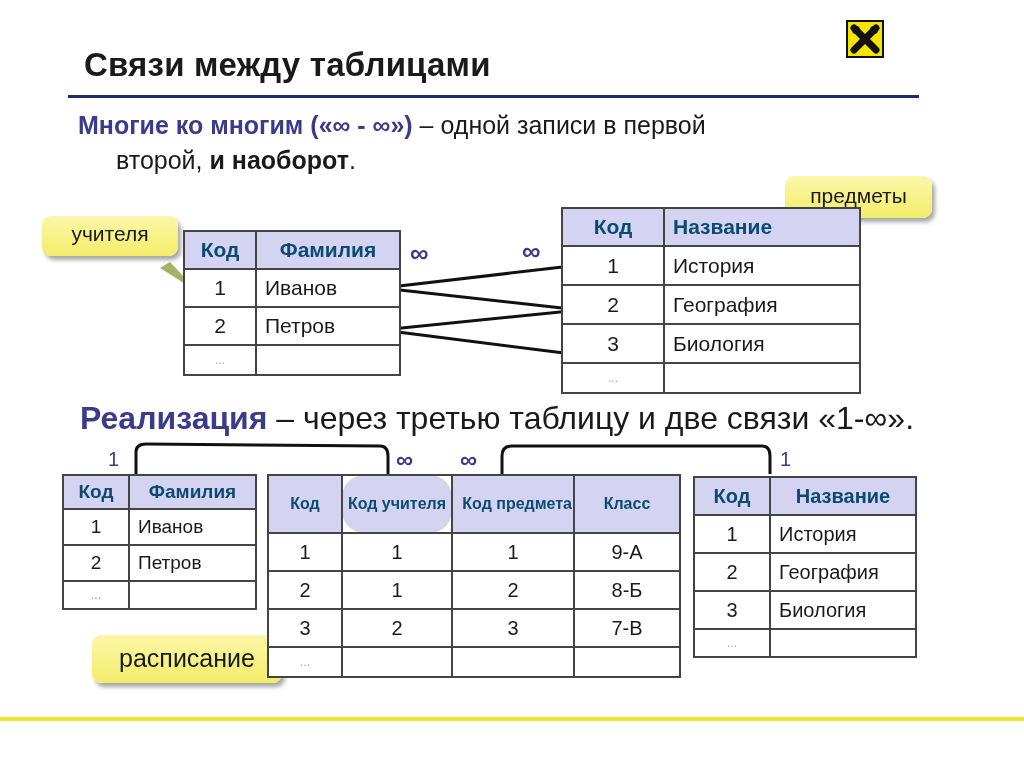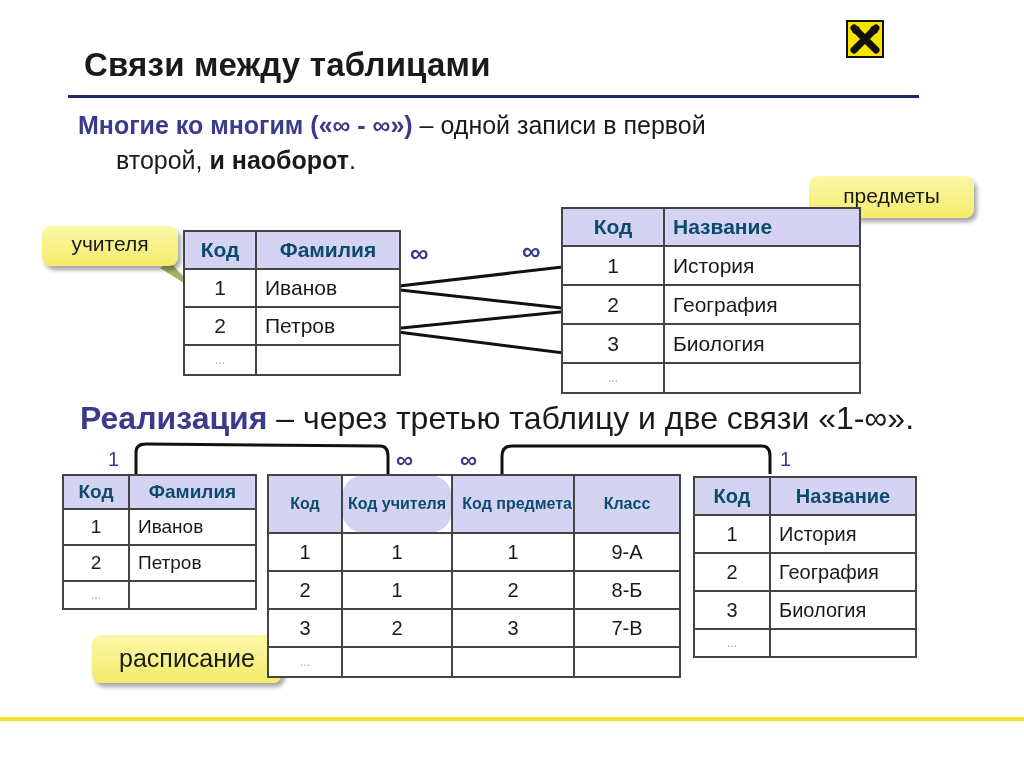--- a/index.html
+++ b/index.html
@@ -68,24 +68,24 @@
       <circle cx="382" cy="330" r="4"></circle>
     <circle cx="580" cy="265" r="4"></circle>
       <circle cx="580" cy="310" r="4"></circle>
       <circle cx="580" cy="355" r="4"></circle>
   </g>
 
   <path d="M136 474 L136 452 Q136 444 146 444 L380 446 Q388 446 388 456 L388 474" stroke="#111" stroke-width="3" fill="none"></path>
   <path d="M502 474 L502 456 Q502 446 512 446 L762 446 Q770 446 770 456 L770 474" stroke="#111" stroke-width="3" fill="none"></path>
 </svg>
 
-<div class="callout" style="left:42px;top:226px;width:136px;height:40px;">
+<div class="callout" style="left:42px;top:216px;width:136px;height:40px;">
   <div style="font-size:21px;text-align:center;line-height:36px;">учителя</div>
 </div>
-<div class="callout" style="left:785px;top:176px;width:165px;height:42px;margin-left:24px;">
+<div class="callout" style="left:785px;top:176px;width:147px;height:42px;">
   <div style="font-size:21px;text-align:center;line-height:40px;">предметы</div>
 </div>
 <div class="callout" style="left:80px;top:635px;width:190px;height:48px;margin-left:12px;">
   <div style="font-size:25px;text-align:center;line-height:46px;">расписание</div>
 </div>
 
 <div class="inf" style="left:410px;top:238px;">∞</div>
 <div class="inf" style="left:522px;top:236px;">∞</div>
 
 <table class="t" style="left:183px;top:230px;width:218px;">

